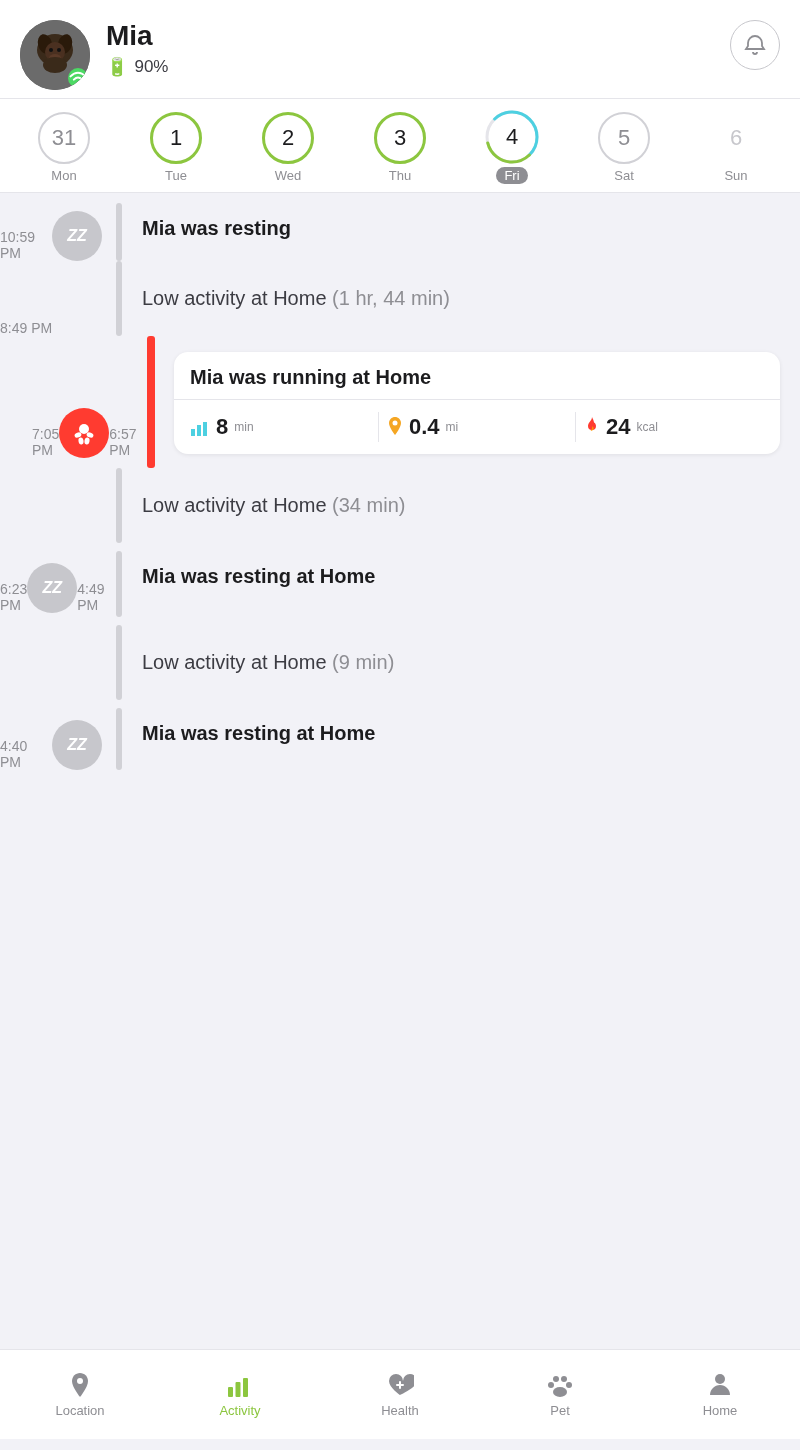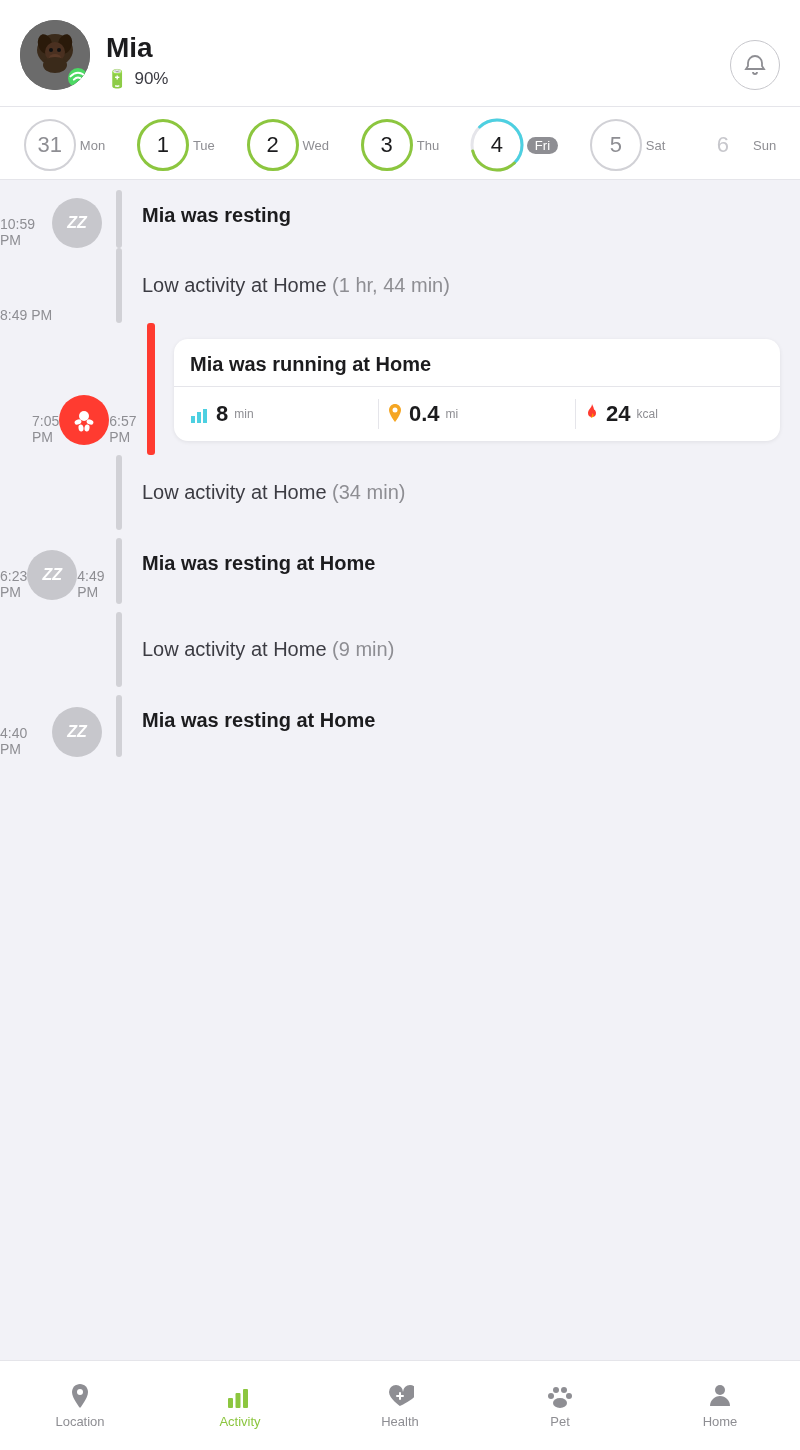--- a/index.html
+++ b/index.html
@@ -9,22 +9,22 @@
       background: #f2f2f7;
       width: 800px;
       min-height: 1450px;
       overflow-x: hidden;
     }
 
     
     .header {
       background: #ffffff;
       display: flex;
-      align-items: flex-end;
-      padding: 20px 20px 16px 20px;
+      align-items: flex-start;
+      padding: 20px 20px 8px 20px;
       border-bottom: 1px solid #e5e5ea;
       position: relative;
     }
     .avatar {
       width: 70px;
       height: 70px;
       border-radius: 50%;
       background: #555;
       overflow: hidden;
       position: relative;
@@ -85,21 +85,21 @@
     .date-strip {
       background: #ffffff;
       display: flex;
       align-items: center;
       justify-content: space-around;
       padding: 12px 8px 8px;
       border-bottom: 1px solid #e5e5ea;
     }
     .day-circle {
       display: flex;
-      flex-direction: row;
+      flex-direction: column;
       align-items: center;
       gap: 4px;
       cursor: pointer;
     }
     .circle {
       width: 52px;
       height: 52px;
       border-radius: 50%;
       display: flex;
       align-items: center;
@@ -256,21 +256,21 @@
     .stat-divider {
       width: 1px;
       height: 30px;
       background: #e5e5ea;
       margin: 0 8px;
     }
 
     
     .bottom-nav {
       position: fixed;
-      bottom: 0;
+      bottom: 11px;
       width: 800px;
       background: #fff;
       border-top: 1px solid #e5e5ea;
       display: flex;
       height: 90px;
       align-items: center;
     }
     .nav-item {
       flex: 1;
       display: flex;

